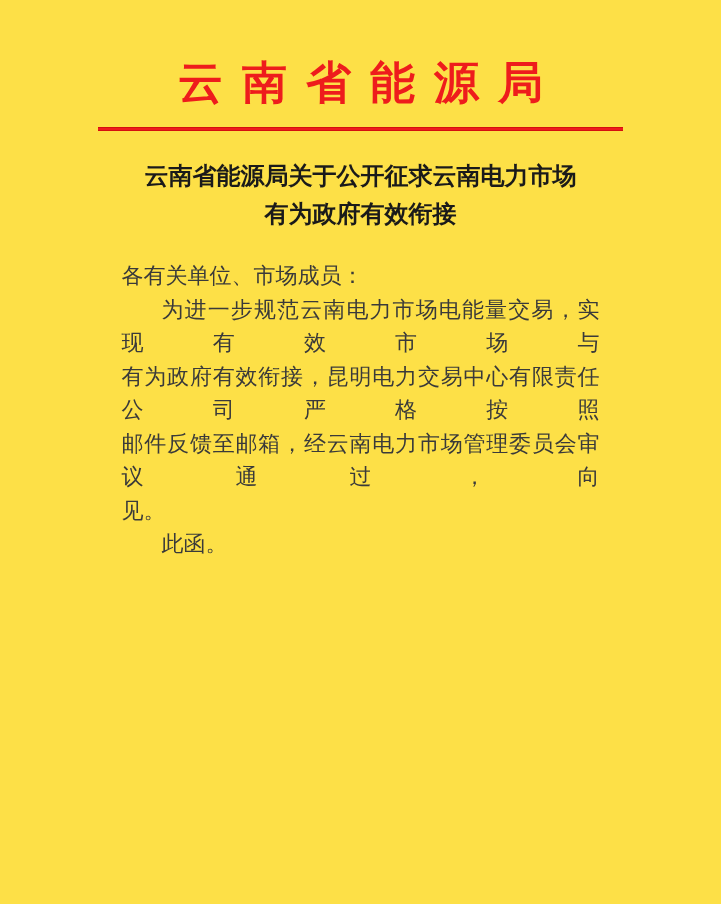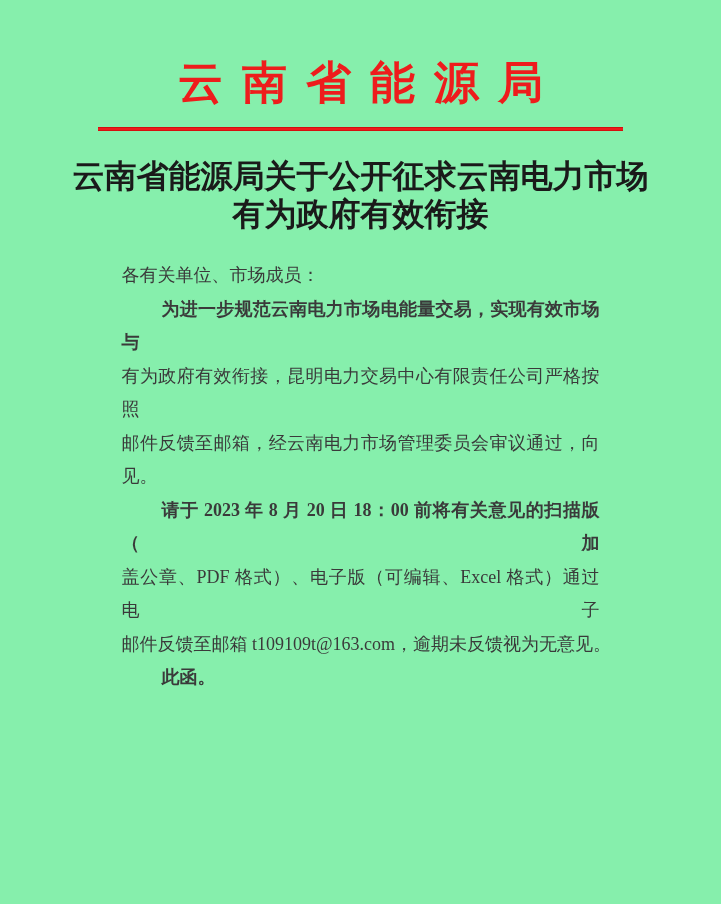--- a/index.html
+++ b/index.html
@@ -6,21 +6,21 @@
   html, body { background: #ffffff; }
   body {
     width: 721px; height: 904px;
     font-family: "Liberation Serif", "DejaVu Serif", serif;
     color: #333333;
     overflow: hidden;
   }
   .page {
     position: relative;
     width: 721px; height: 904px;
-    background: #86efac;
+    background: #fde047;
     padding-top: 58px;
   }
   
   .letterhead {
     text-align: center;
     color: #ee1c1c;
     font-size: 45px;
     font-weight: bold;
     line-height: 50px;
     letter-spacing: 19px;
@@ -35,38 +35,38 @@
     border-top: 1px solid #d40f0f;
     border-bottom: 1px solid #d40f0f;
   }
   .rule-top { margin-top: 19px; }
   
   .doc-title {
     margin-top: 26px;
     text-align: center;
     color: #1a1a1a;
     font-weight: bold;
-    font-size: 32px;
+    font-size: 24px;
     line-height: 38px;
   }
   
   .content {
     width: 478px;
     margin: 26px auto 0 auto;
-    font-size: 18px;
+    font-size: 22px;
     line-height: 33.5px;
     color: #3a3a3a;
   }
   .line { white-space: nowrap; }
   .jline {
     text-align: justify;
     text-align-last: justify;
     white-space: normal;
   }
-  .indent { text-indent: 40px; font-weight: bold; }
+  .indent { text-indent: 40px; }
   
   .attachments {
     width: 478px;
     margin: 37px auto 0 auto;
     font-size: 17px;
     line-height: 37.5px;
     color: #3a3a3a;
   }
   .att-row1 { padding-left: 36px; white-space: nowrap; }
 </style>
@@ -88,25 +88,20 @@
 
     <div class="line">各有关单位、市场成员：</div>
 
     <div>
       <div class="jline indent">为进一步规范云南电力市场电能量交易，实现有效市场与</div>
       <div class="jline">有为政府有效衔接，昆明电力交易中心有限责任公司严格按照</div>
       <div class="jline">邮件反馈至邮箱，经云南电力市场管理委员会审议通过，向</div>
       <div class="line">见。</div>
     </div>
 
-    <div>
-      <div class="jline indent">请于 2023 年 8 月 20 日 18：00 前将有关意见的扫描版（加</div>
-      <div class="jline">盖公章、PDF 格式）、电子版（可编辑、Excel 格式）通过电子</div>
-      <div class="line">邮件反馈至邮箱 t109109t@163.com，逾期未反馈视为无意见。</div>
-    </div>
 
     <div class="line indent">此函。</div>
 
   </div>
 
   <div class="attachments">
     <div class="att-row1">
       
     </div>
 

